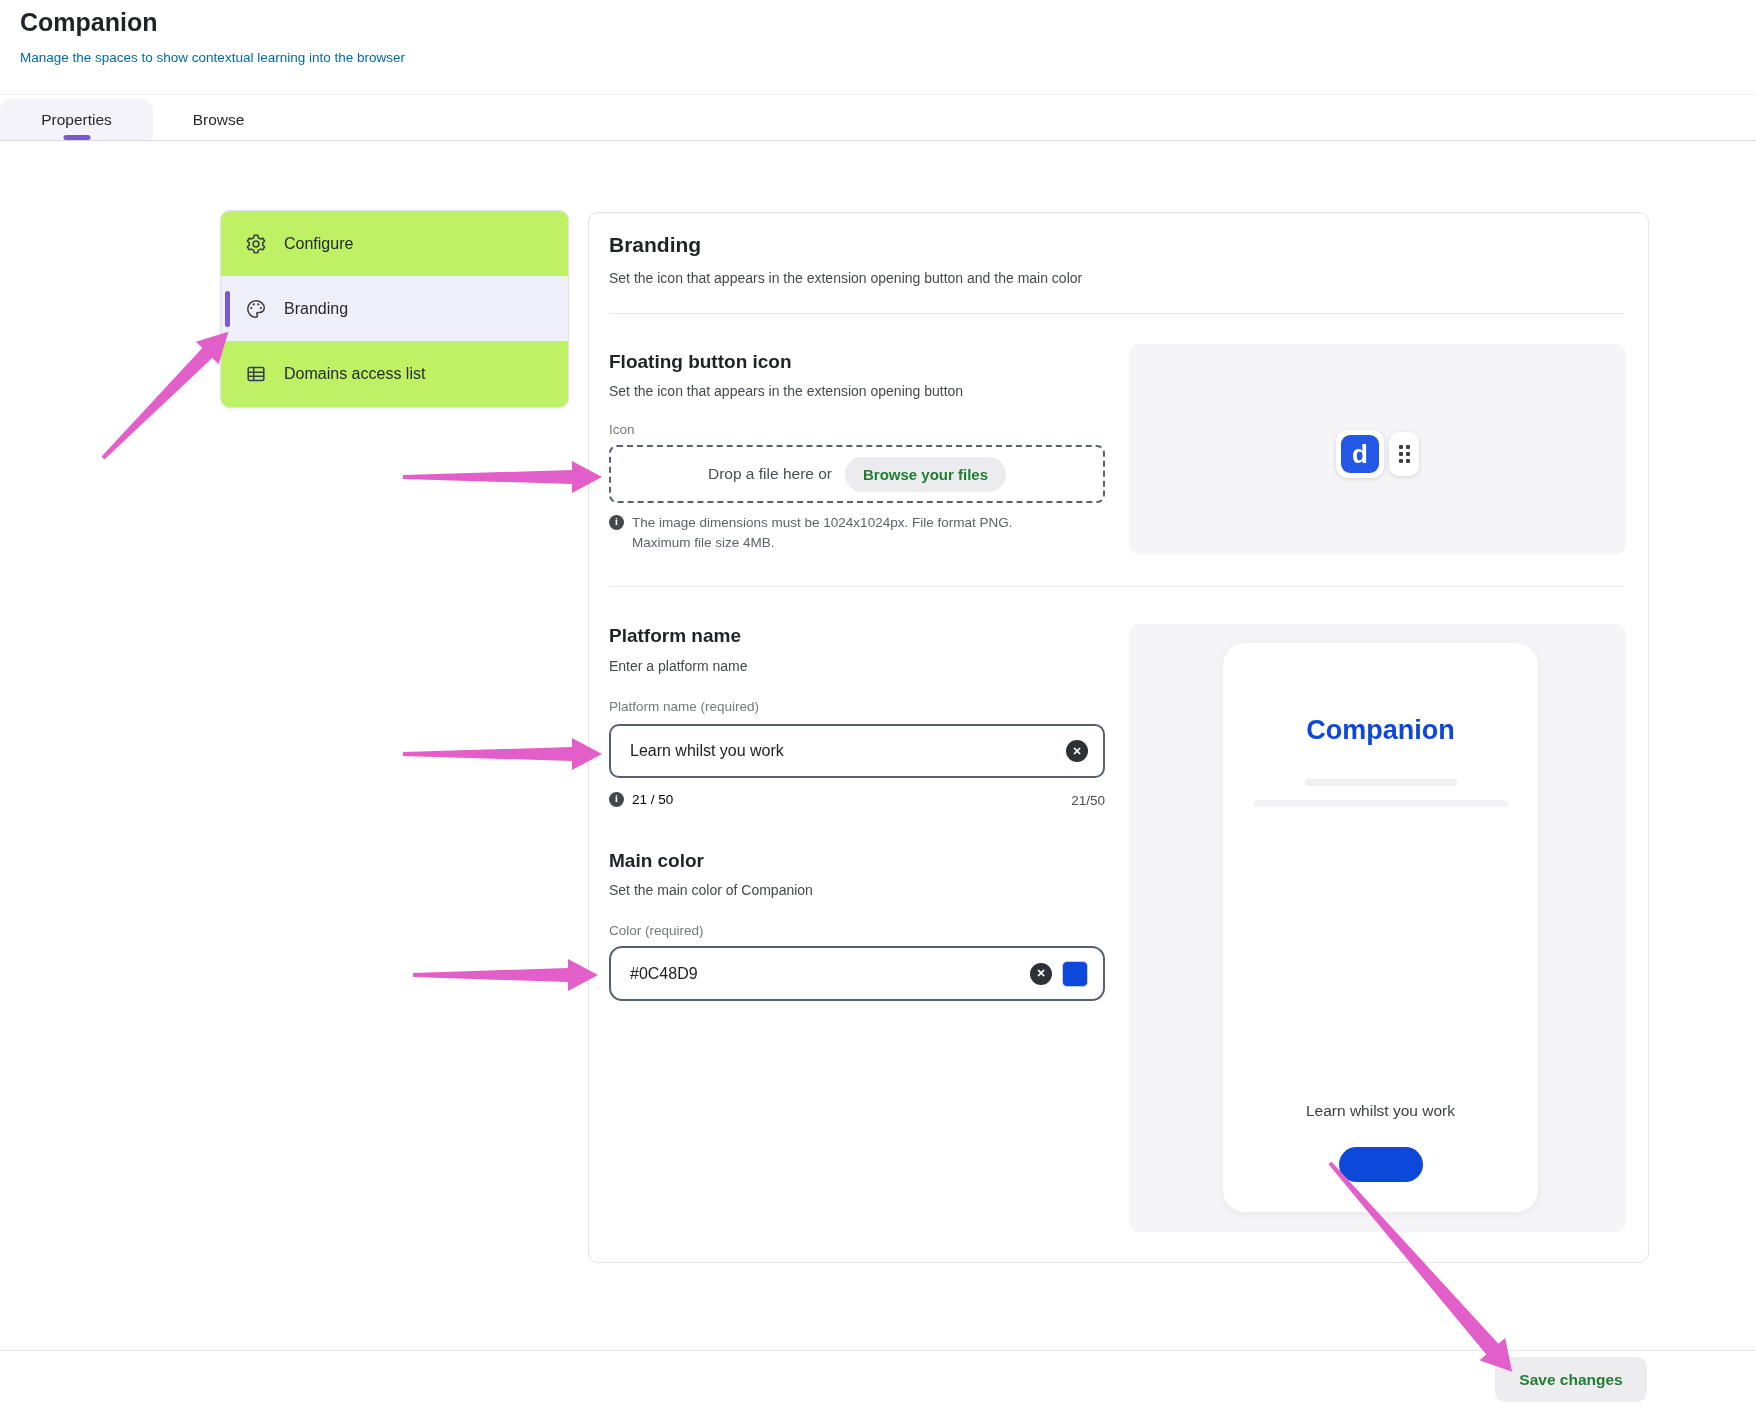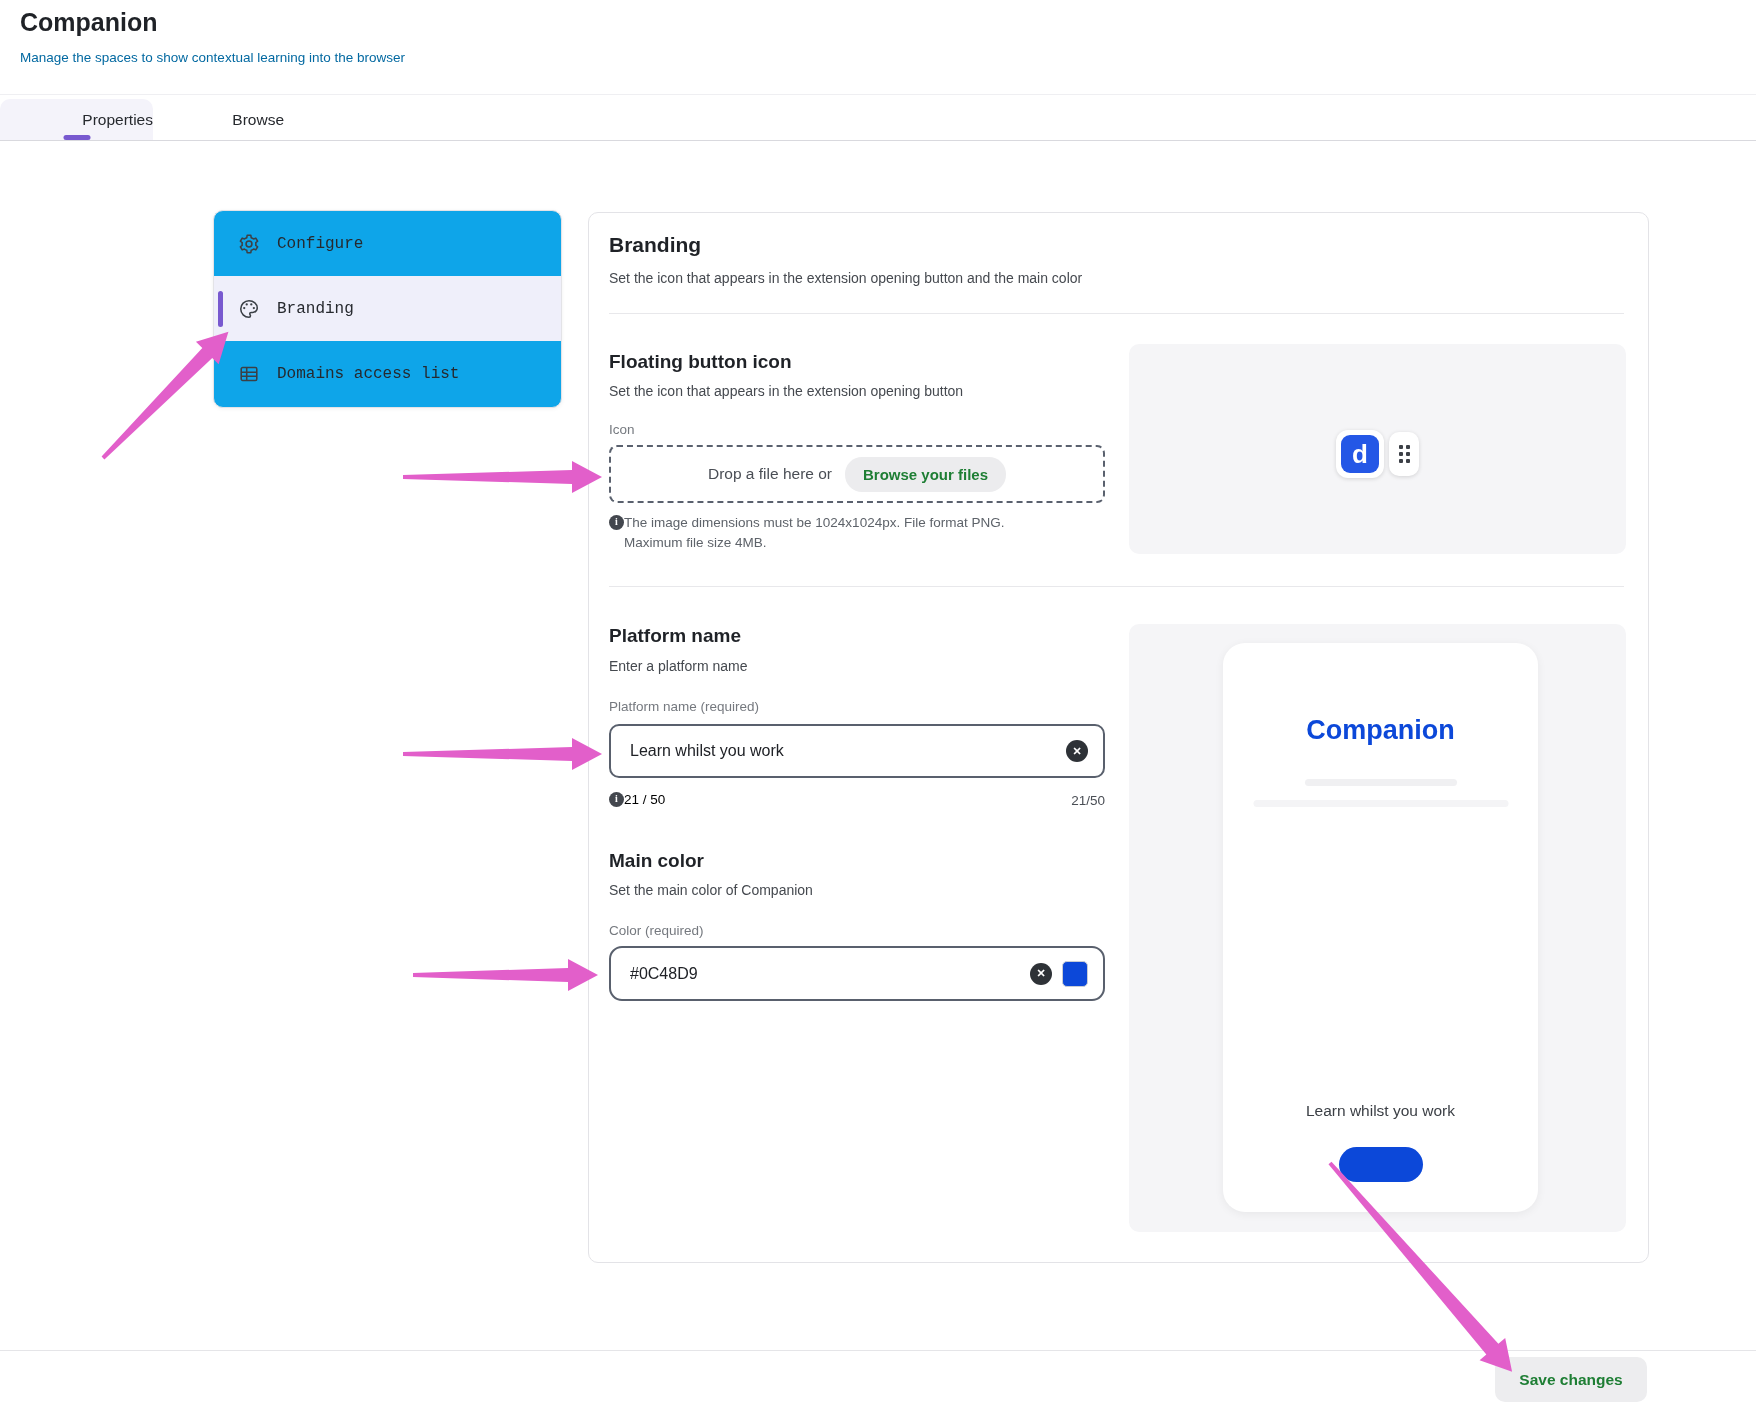--- a/index.html
+++ b/index.html
@@ -7,30 +7,30 @@
           font-family:"Liberation Sans",sans-serif;color:#24262b;}
   .abs{position:absolute;}
 
   
   .page-title{left:20px;top:8px;font-size:25px;font-weight:700;color:#1f2227;}
   .page-sub{left:20px;top:50px;font-size:13.5px;color:#0369a1;}
   .hairline{left:0;top:94px;width:100%;height:1px;background:#efeff2;}
 
   
   .tabs{left:0;top:94px;width:100%;height:47px;border-bottom:1px solid #d9d9de;box-sizing:border-box;}
-  .tab{position:absolute;top:5px;height:41px;display:flex;align-items:center;justify-content:flex-end;
+  .tab{position:absolute;top:5px;height:41px;display:flex;align-items:center;justify-content:center;
        font-size:15.5px;color:#26292e;cursor:pointer;}
   .tab-properties{left:0;width:153px;background:#f4f3fa;border-radius:10px 10px 0 0;}
   .tab-spaces{left:153px;width:131px;}
   .tab-underline{position:absolute;left:50%;transform:translateX(-50%);bottom:0;width:27px;height:5px;
        border-radius:3px;background:#7859cf;}
 
   
-  .side-card{left:213px;top:210px;width:349px;height:198px;background:#0ea5e9;border:1px solid #e3e3e7;
-       border-radius:10px;box-shadow:0 1px 4px rgba(20,20,40,.06);box-sizing:border-box;overflow:hidden;font-family:Liberation Mono, monospace;}
+  .side-card{left:220px;top:210px;width:349px;height:198px;background:#bef264;border:1px solid #e3e3e7;
+       border-radius:10px;box-shadow:0 1px 4px rgba(20,20,40,.06);box-sizing:border-box;overflow:hidden;}
   .side-item{position:relative;height:65px;display:flex;align-items:center;padding-left:24px;gap:17px;
        font-size:16px;color:#26292e;cursor:pointer;}
   .side-item.selected{background:#efeffa;}
   .sel-bar{position:absolute;left:4px;top:50%;transform:translateY(-50%);width:5px;height:36px;
        border-radius:3px;background:#7859cf;}
   .mi{width:22px;height:22px;flex:none;}
 
   
   .panel{left:588px;top:212px;width:1061px;height:1051px;background:#fff;border:1px solid #e3e3e7;
        border-radius:10px;box-sizing:border-box;}
@@ -40,21 +40,21 @@
   .sec-title{font-size:19px;font-weight:700;color:#1f2227;}
   .sec-sub{font-size:14px;color:#45494f;}
   .field-label{font-size:13.5px;color:#75797f;}
 
   .dropzone{left:20px;top:232px;width:496px;height:58px;border:2px dashed #5a616e;border-radius:8px;
        box-sizing:border-box;display:flex;align-items:center;justify-content:center;gap:13px;cursor:pointer;}
   .drop-text{font-size:15.5px;color:#4a4e55;}
   .browse-btn{background:#ececee;border:none;border-radius:17px;padding:9px 18px;font-size:15px;
        font-weight:700;color:#1e7e34;font-family:inherit;cursor:pointer;}
 
-  .hint-row{display:flex;font-size:13.5px;color:#5e636a;line-height:1.45;}
+  .hint-row{display:flex;gap:8px;font-size:13.5px;color:#5e636a;line-height:1.45;}
   .info-icon{width:15px;height:15px;border-radius:50%;background:#43474e;color:#fff;font-size:10px;
        font-weight:700;display:flex;align-items:center;justify-content:center;flex:none;margin-top:2px;}
   .info-icon::before{content:"i";font-family:"Liberation Serif",serif;}
 
   .preview-panel{background:#f5f5f7;border-radius:10px;}
   .preview1{left:540px;top:131px;width:497px;height:210px;display:flex;align-items:center;justify-content:center;}
   .logo-row{display:flex;align-items:center;gap:5px;margin-top:10px;}
   .logo-chip{background:#fff;border-radius:12px;padding:5px;box-shadow:0 1px 4px rgba(0,0,0,.14);}
   .logo-d{width:38px;height:38px;border-radius:9px;display:flex;align-items:center;justify-content:center;
        color:#fff;font-size:26px;font-weight:700;}

